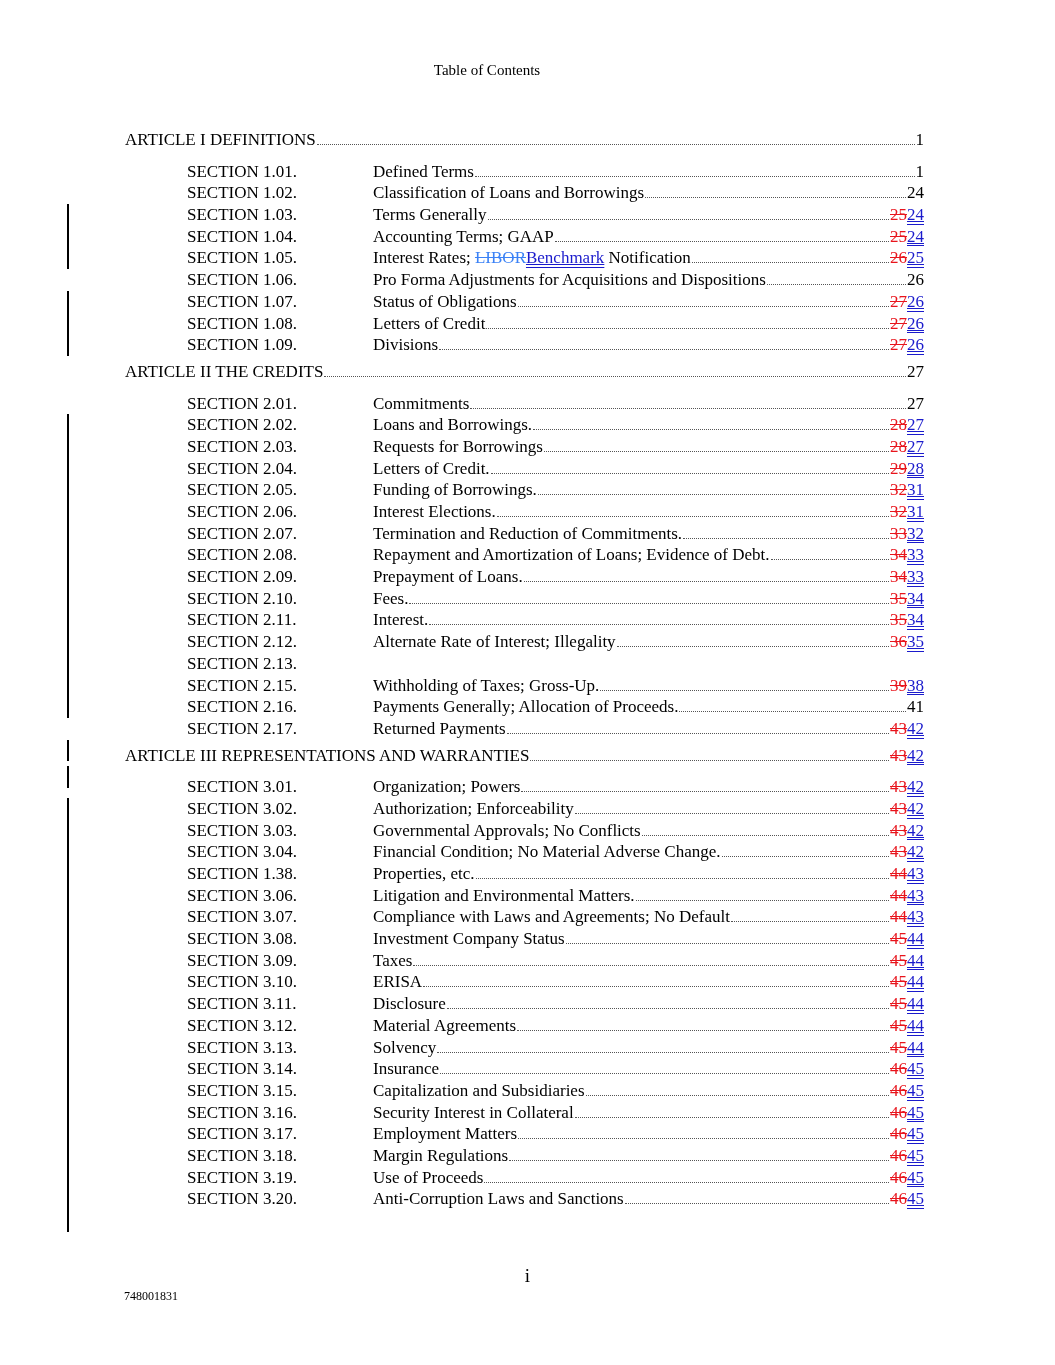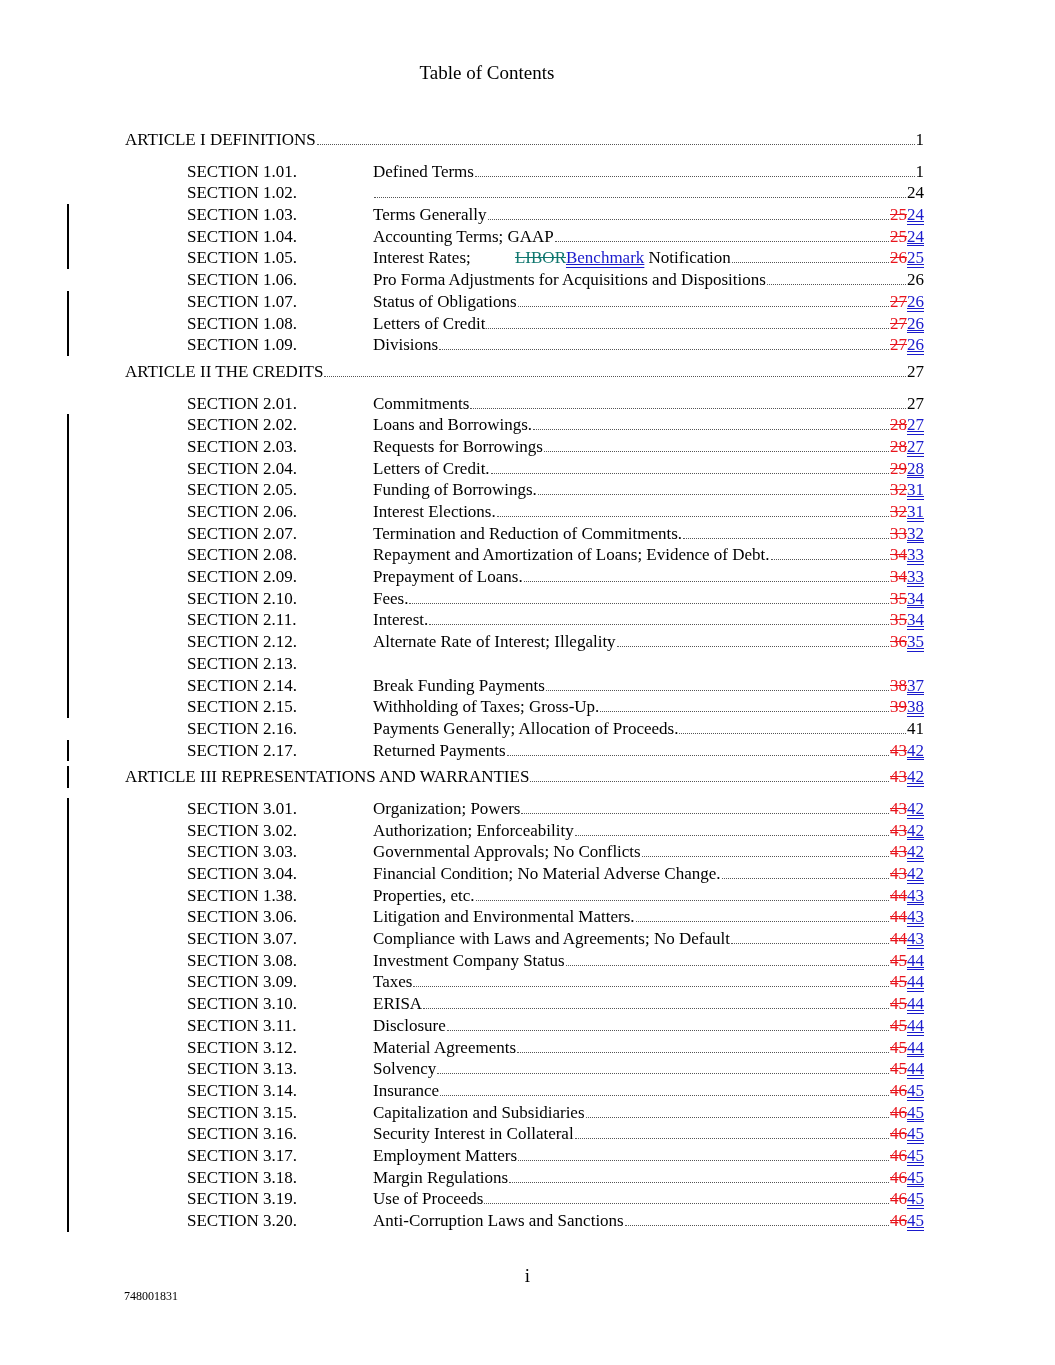--- a/index.html
+++ b/index.html
@@ -1,18 +1,18 @@
 <!DOCTYPE html>
 <html><head>
 <meta charset="utf-8">
 <style>
   html, body { margin: 0; padding: 0; background: #ffffff; }
   body { width: 1055px; height: 1365px; position: relative; overflow: hidden;
          font-family: "Liberation Serif", "DejaVu Serif", serif; color: #000; }
-  .title { position: absolute; top: 62px; left: 0; width: 974px; text-align: center; font-size: 19px; }
+  .title { position: absolute; top: 62px; left: 0; width: 974px; text-align: center; font-size: 15px; }
   .toc { position: absolute; top: 124px; left: 0; width: 1055px; }
   .row { position: relative; height: 21.7px; font-size: 17px; line-height: 21.7px; }
   .row.article { margin-top: 5px; margin-bottom: 10px; }
   .row.article .lbl { position: absolute; left: 125px; right: 131px; display: flex; }
   .row.section .num { position: absolute; left: 187px; }
   .row.section .lbl { position: absolute; left: 373px; right: 131px; display: flex; }
   .txt { white-space: nowrap; }
   .leader { flex: 1; border-bottom: 1px dotted #555; height: 15px; margin: 0 1px; }
   .pg { white-space: nowrap; }
   .del { color: #e8141c; text-decoration: line-through; }
@@ -38,20 +38,21 @@
       <span class="num">SECTION 1.01.</span>
       <span class="lbl">
         <span class="txt">Defined Terms</span>
         <span class="leader"></span>
         <span class="pg">1</span>
       </span>
     </div>
     <div class="row section">
       <span class="num">SECTION 1.02.</span>
       <span class="lbl">
+        <span class="txt">Classification of Loans and Borrowings</span>
         <span class="leader"></span>
         <span class="pg">24</span>
       </span>
     </div>
     <div class="row section">
       <span class="num">SECTION 1.03.</span>
       <span class="lbl">
         <span class="txt">Terms Generally</span>
         <span class="leader"></span>
         <span class="pg"><span class="del" style="color: rgb(232, 20, 28);">25</span><span class="ins" style="color: rgb(26, 26, 204);">24</span></span>
@@ -61,21 +62,21 @@
       <span class="num">SECTION 1.04.</span>
       <span class="lbl">
         <span class="txt">Accounting Terms; GAAP</span>
         <span class="leader"></span>
         <span class="pg"><span class="del" style="color: rgb(232, 20, 28);">25</span><span class="ins" style="color: rgb(26, 26, 204);">24</span></span>
       </span>
     </div>
     <div class="row section">
       <span class="num">SECTION 1.05.</span>
       <span class="lbl">
-        <span class="txt"><span>Interest Rates; </span><span class="del" style="color: #0f766e; margin-left: 40px;">LIBOR</span><span class="ins" style="color: rgb(26, 26, 204);">Benchmark</span><span> Notification</span></span>
+        <span class="txt"><span>Interest Rates; </span><span class="del" style="color: #3b82f6;">LIBOR</span><span class="ins" style="color: rgb(26, 26, 204);">Benchmark</span><span> Notification</span></span>
         <span class="leader"></span>
         <span class="pg"><span class="del" style="color: rgb(232, 20, 28);">26</span><span class="ins" style="color: rgb(26, 26, 204);">25</span></span>
       </span>
     </div>
     <div class="row section">
       <span class="num">SECTION 1.06.</span>
       <span class="lbl">
         <span class="txt">Pro Forma Adjustments for Acquisitions and Dispositions</span>
         <span class="leader"></span>
         <span class="pg">26</span>
@@ -203,28 +204,20 @@
     <div class="row section">
       <span class="num">SECTION 2.12.</span>
       <span class="lbl">
         <span class="txt">Alternate Rate of Interest; Illegality</span>
         <span class="leader"></span>
         <span class="pg"><span class="del" style="color: rgb(232, 20, 28);">36</span><span class="ins" style="color: rgb(26, 26, 204);">35</span></span>
       </span>
     </div>
     <div class="row section">
       <span class="num">SECTION 2.13.</span>
-    </div>
-    <div class="row section">
-      <span class="num">SECTION 2.14.</span>
-      <span class="lbl">
-        <span class="txt">Break Funding Payments</span>
-        <span class="leader"></span>
-        <span class="pg"><span class="del" style="color: rgb(232, 20, 28);">38</span><span class="ins" style="color: rgb(26, 26, 204);">37</span></span>
-      </span>
     </div>
     <div class="row section">
       <span class="num">SECTION 2.15.</span>
       <span class="lbl">
         <span class="txt">Withholding of Taxes; Gross-Up.</span>
         <span class="leader"></span>
         <span class="pg"><span class="del" style="color: rgb(232, 20, 28);">39</span><span class="ins" style="color: rgb(26, 26, 204);">38</span></span>
       </span>
     </div>
     <div class="row section">

